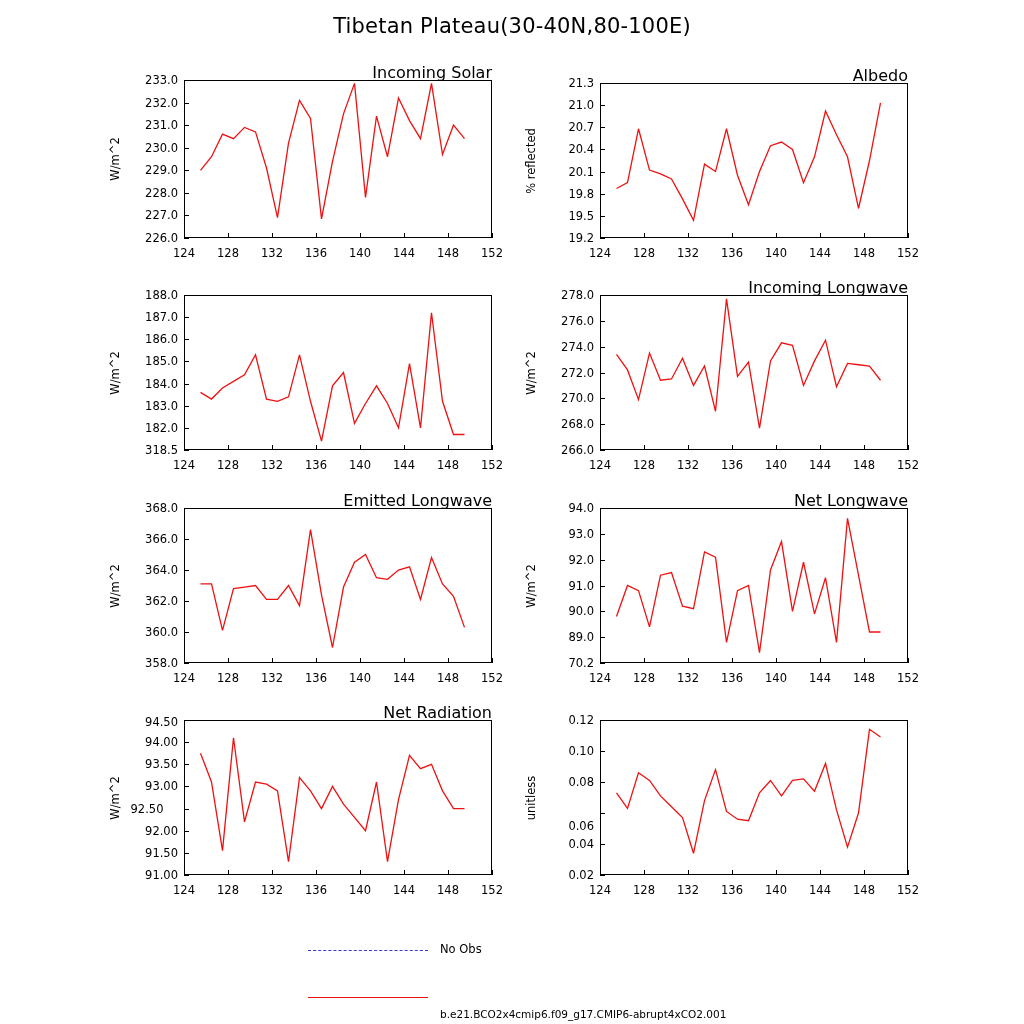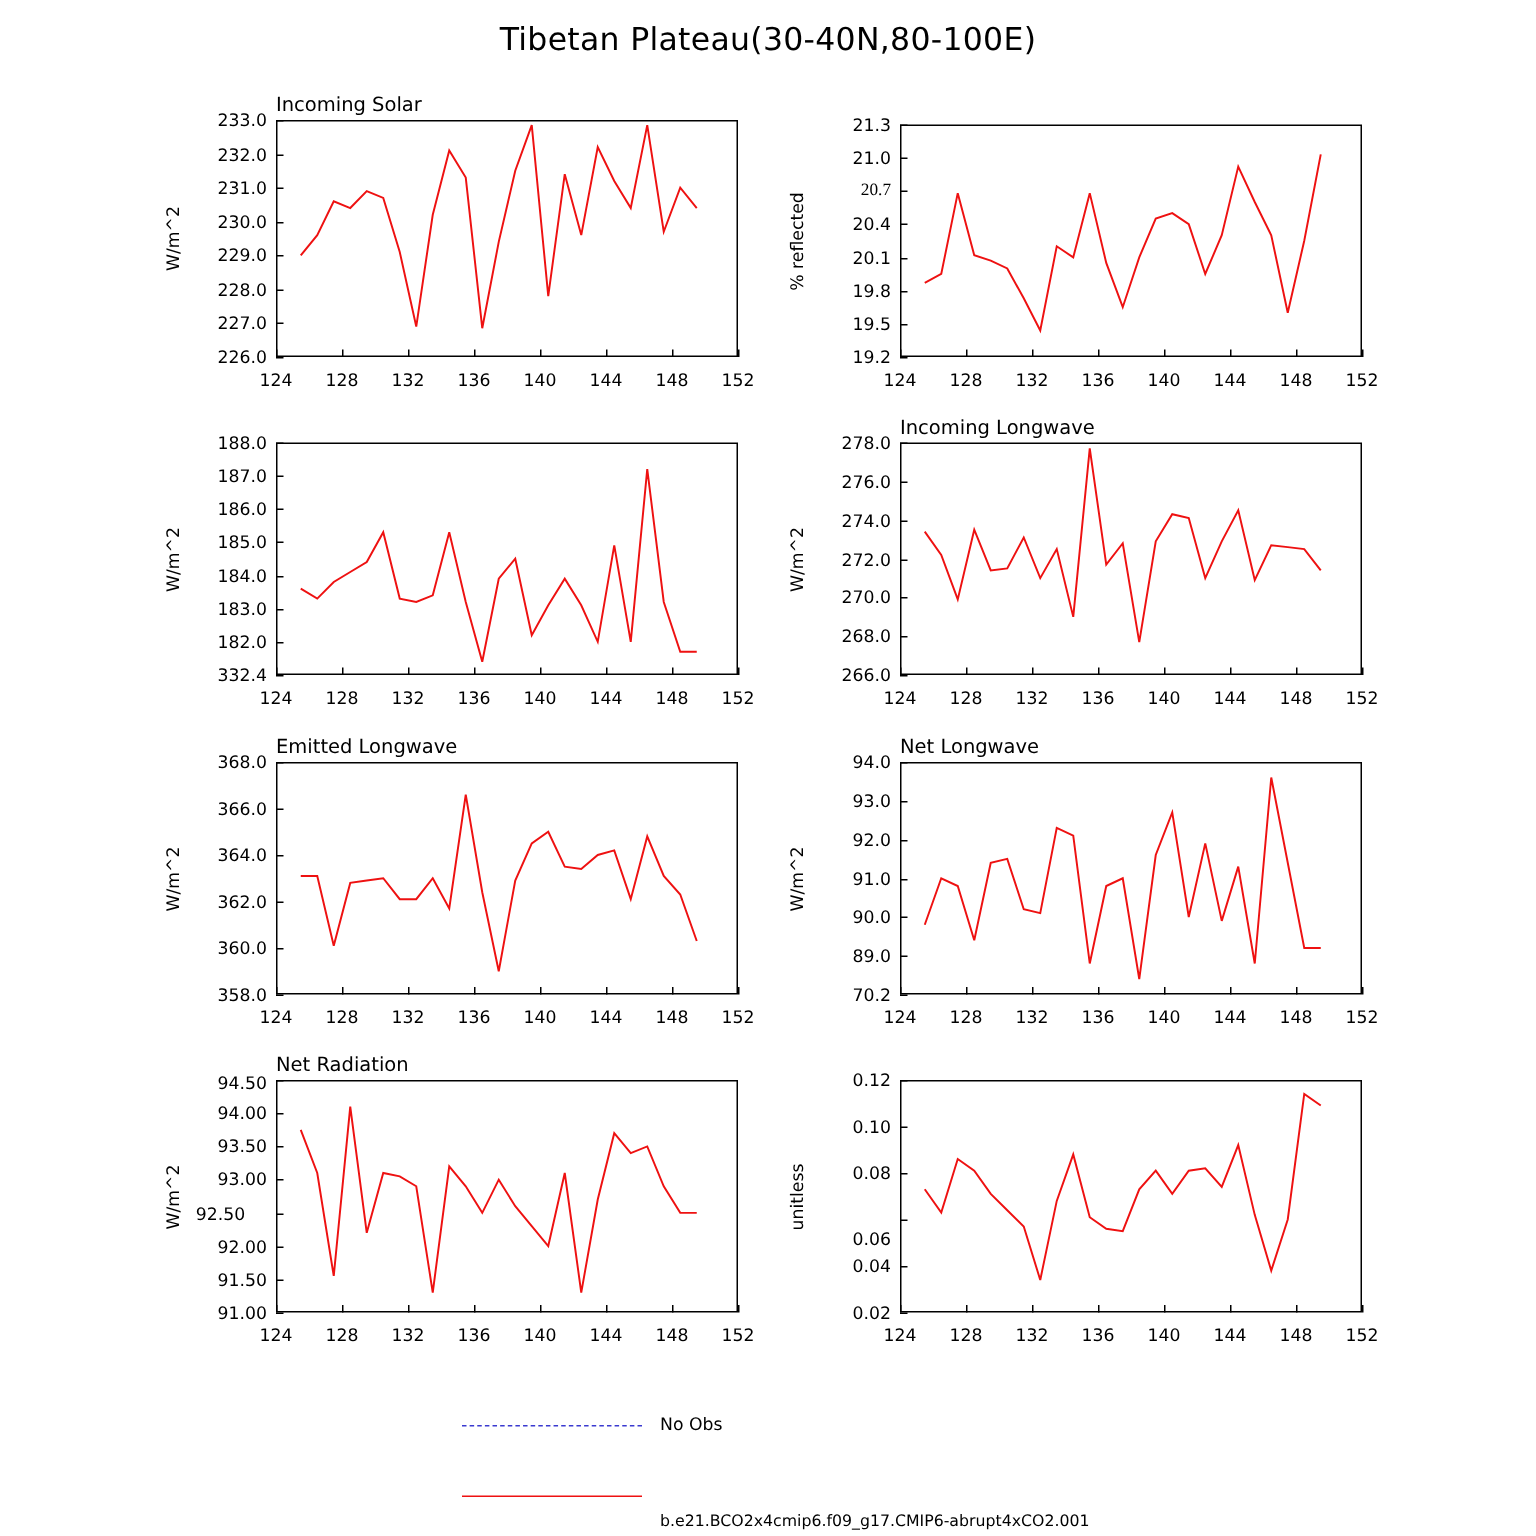--- a/index.html
+++ b/index.html
@@ -24,22 +24,22 @@
     font-size: 21px;
     letter-spacing: 0.2px;
   }
   .panel {
     position: absolute;
   }
   .panel-title {
     position: absolute;
     top: -17px;
     width: 100%;
-    text-align: left;
-    font-size: 13px;
+    text-align: right;
+    font-size: 16px;
   }
   .plot-frame {
     position: absolute;
     left: 0;
     top: 0;
     box-sizing: border-box;
     border: 1px solid #000000;
     background: #ffffff;
   }
   .ylabel {
@@ -164,33 +164,34 @@
       <div class="tickmark-x" style="left: 220px; top: 153px;"></div>
       <div class="xtick" style="left: 264px; top: 166px;">148</div>
       <div class="tickmark-x" style="left: 264px; top: 153px;"></div>
       <div class="xtick" style="left: 308px; top: 166px;">152</div>
       <div class="tickmark-x" style="left: 308px; top: 153px;"></div>
       <svg class="series" width="308" height="158">
         <polyline points="16.50,90.29 27.50,76.74 38.50,54.17 49.50,58.69 60.50,47.40 71.50,51.91 82.50,88.03 93.50,137.69 104.50,63.20 115.50,20.31 126.50,38.37 137.50,138.81 148.50,81.26 159.50,33.86 170.50,3.39 181.50,117.37 192.50,36.11 203.50,76.74 214.50,18.06 225.50,40.63 236.50,58.69 247.50,3.39 258.50,74.49 269.50,45.14 280.50,58.69" fill="none" stroke="#ee1111" stroke-width="1.3"></polyline>
       </svg>
     </div>
     <div class="panel" style="left: 600px; top: 83px; width: 308px; height: 155px;">
+      <div class="panel-title">Albedo</div>
       <div class="plot-frame" style="width: 308px; height: 155px;"></div>
       <div class="ylabel" style="left: -76px; top: 77.5px; transform: rotate(-90deg) translateX(-50%);">% reflected</div>
       <div class="ytick" style="left: -68px; width: 62px; top: 155px;">19.2</div>
       <div class="tickmark-y" style="left: 0px; top: 155px;"></div>
       <div class="ytick" style="left: -68px; width: 62px; top: 132.857px;">19.5</div>
       <div class="tickmark-y" style="left: 0px; top: 132.857px;"></div>
       <div class="ytick" style="left: -68px; width: 62px; top: 110.714px;">19.8</div>
       <div class="tickmark-y" style="left: 0px; top: 110.714px;"></div>
       <div class="ytick" style="left: -68px; width: 62px; top: 88.5714px;">20.1</div>
       <div class="tickmark-y" style="left: 0px; top: 88.5714px;"></div>
       <div class="ytick" style="left: -68px; width: 62px; top: 66.4286px;">20.4</div>
       <div class="tickmark-y" style="left: 0px; top: 66.4286px;"></div>
-      <div class="ytick" style="left: -68px; width: 62px; top: 44.2857px; font-family: Liberation Serif, serif;">20.7</div>
+      <div class="ytick" style="left: -68px; width: 62px; top: 44.2857px;">20.7</div>
       <div class="tickmark-y" style="left: 0px; top: 44.2857px;"></div>
       <div class="ytick" style="left: -68px; width: 62px; top: 22.1429px;">21.0</div>
       <div class="tickmark-y" style="left: 0px; top: 22.1429px;"></div>
       <div class="ytick" style="left: -68px; width: 62px; top: 0px;">21.3</div>
       <div class="tickmark-y" style="left: 0px; top: 0px;"></div>
       <div class="xtick" style="left: 0px; top: 163px;">124</div>
       <div class="tickmark-x" style="left: 0px; top: 150px;"></div>
       <div class="xtick" style="left: 44px; top: 163px;">128</div>
       <div class="tickmark-x" style="left: 44px; top: 150px;"></div>
       <div class="xtick" style="left: 88px; top: 163px;">132</div>
@@ -205,21 +206,21 @@
       <div class="tickmark-x" style="left: 264px; top: 150px;"></div>
       <div class="xtick" style="left: 308px; top: 163px;">152</div>
       <div class="tickmark-x" style="left: 308px; top: 150px;"></div>
       <svg class="series" width="308" height="155">
         <polyline points="16.50,105.55 27.50,99.64 38.50,45.76 49.50,87.10 60.50,90.79 71.50,95.95 82.50,115.88 93.50,137.29 104.50,81.19 115.50,88.57 126.50,45.76 137.50,92.26 148.50,121.79 159.50,88.57 170.50,62.74 181.50,59.05 192.50,66.43 203.50,99.64 214.50,73.81 225.50,28.05 236.50,51.67 247.50,73.81 258.50,125.48 269.50,77.50 280.50,19.93" fill="none" stroke="#ee1111" stroke-width="1.3"></polyline>
       </svg>
     </div>
     <div class="panel" style="left: 184px; top: 295px; width: 308px; height: 155px;">
       <div class="plot-frame" style="width: 308px; height: 155px;"></div>
       <div class="ylabel" style="left: -76px; top: 77.5px; transform: rotate(-90deg) translateX(-50%);">W/m^2</div>
-      <div class="ytick" style="left: -68px; width: 62px; top: 155px;">332.4</div>
+      <div class="ytick" style="left: -68px; width: 62px; top: 155px;">318.5</div>
       <div class="tickmark-y" style="left: 0px; top: 155px;"></div>
       <div class="ytick" style="left: -68px; width: 62px; top: 132.857px;">182.0</div>
       <div class="tickmark-y" style="left: 0px; top: 132.857px;"></div>
       <div class="ytick" style="left: -68px; width: 62px; top: 110.714px;">183.0</div>
       <div class="tickmark-y" style="left: 0px; top: 110.714px;"></div>
       <div class="ytick" style="left: -68px; width: 62px; top: 88.5714px;">184.0</div>
       <div class="tickmark-y" style="left: 0px; top: 88.5714px;"></div>
       <div class="ytick" style="left: -68px; width: 62px; top: 66.4286px;">185.0</div>
       <div class="tickmark-y" style="left: 0px; top: 66.4286px;"></div>
       <div class="ytick" style="left: -68px; width: 62px; top: 44.2857px;">186.0</div>

